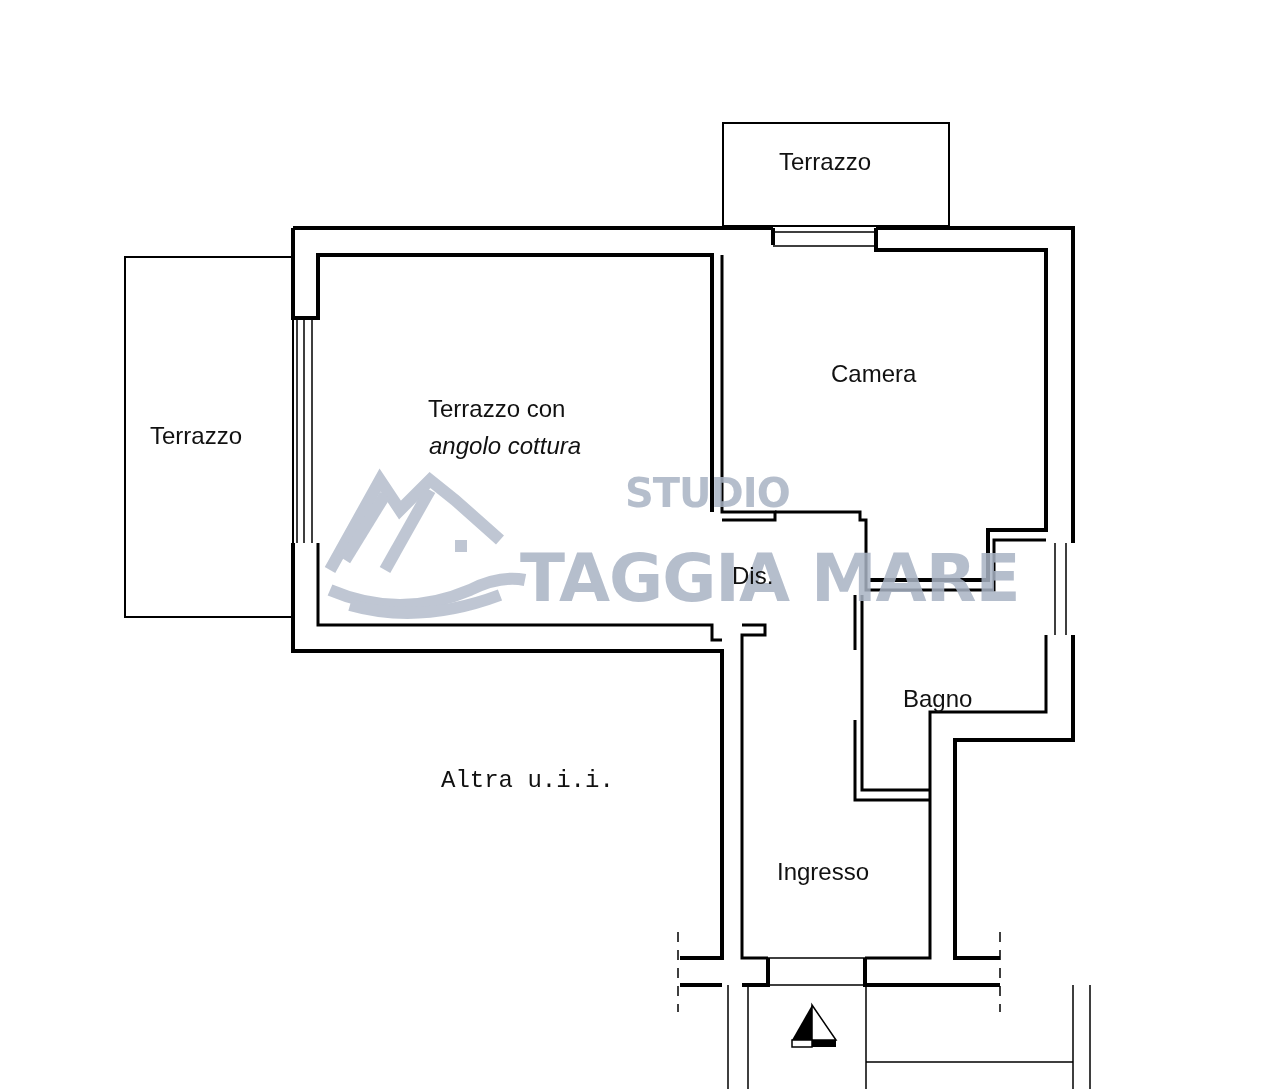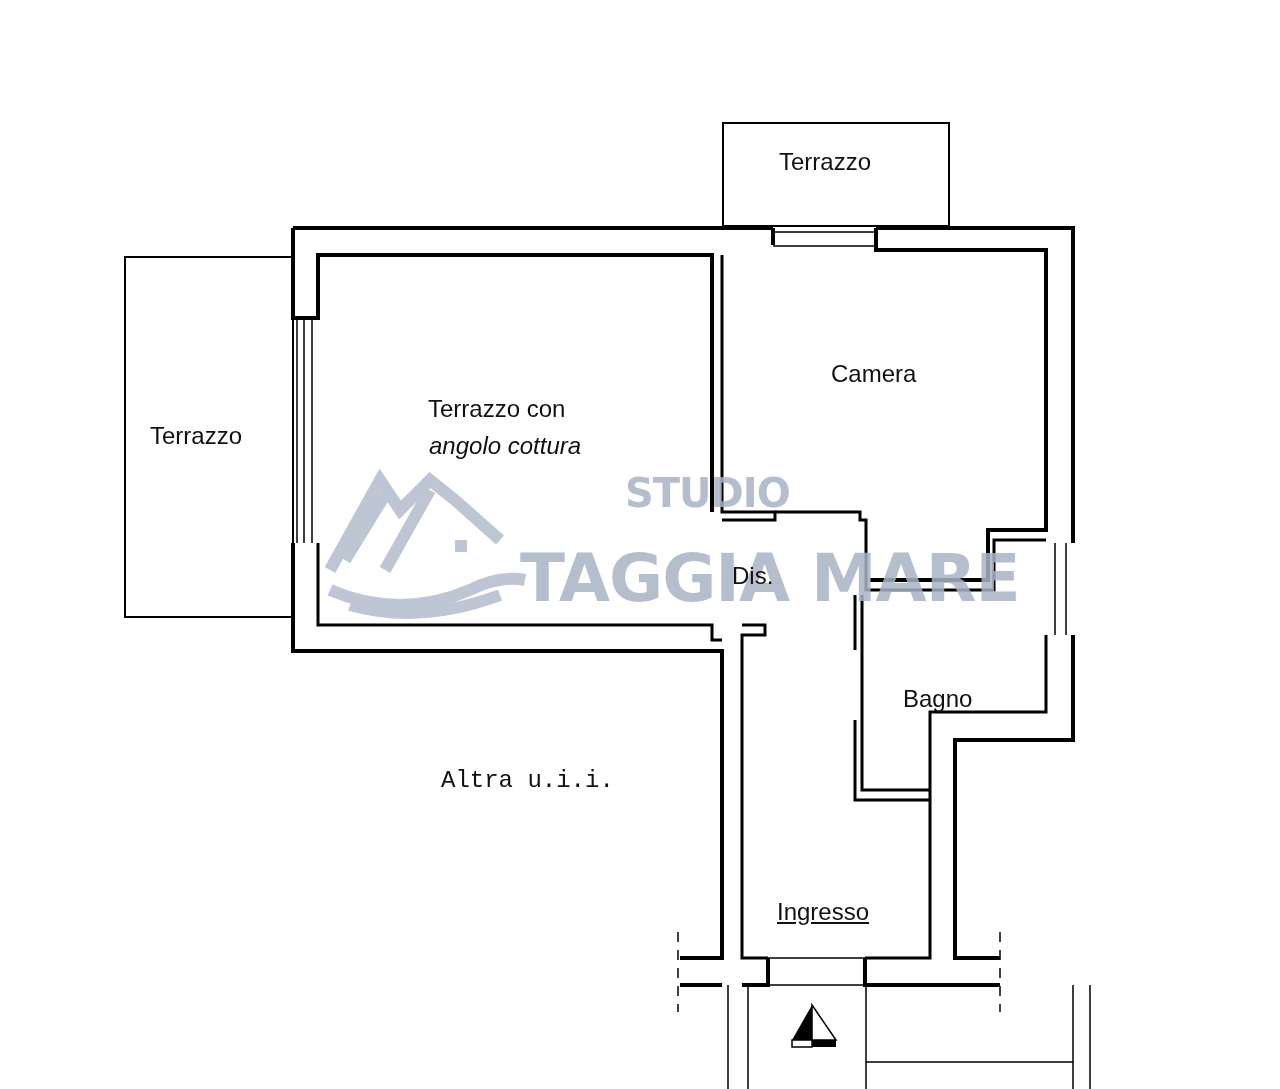--- a/index.html
+++ b/index.html
@@ -64,13 +64,13 @@
 <div class="wm" style="left:520px;top:540px;font-size:66px;">TAGGIA MARE</div>
 
 <div class="lbl" style="left:779px;top:146px;">Terrazzo</div>
 <div class="lbl" style="left:150px;top:420px;">Terrazzo</div>
 <div class="lbl" style="left:428px;top:393px;">Terrazzo con</div>
 <div class="lbl" style="left:429px;top:430px;font-style:italic;">angolo cottura</div>
 <div class="lbl" style="left:831px;top:358px;">Camera</div>
 <div class="lbl" style="left:732px;top:560px;">Dis.</div>
 <div class="lbl" style="left:903px;top:640px;margin-top:43px;">Bagno</div>
 <div class="lbl" style="left:441px;top:765px;font-family:Liberation Mono, monospace;">Altra u.i.i.</div>
-<div class="lbl" style="left:777px;top:896px;text-decoration:underline;">Ingresso</div>
+<div class="lbl" style="left:777px;top:856px;">Ingresso</div>
 
 </body></html>

